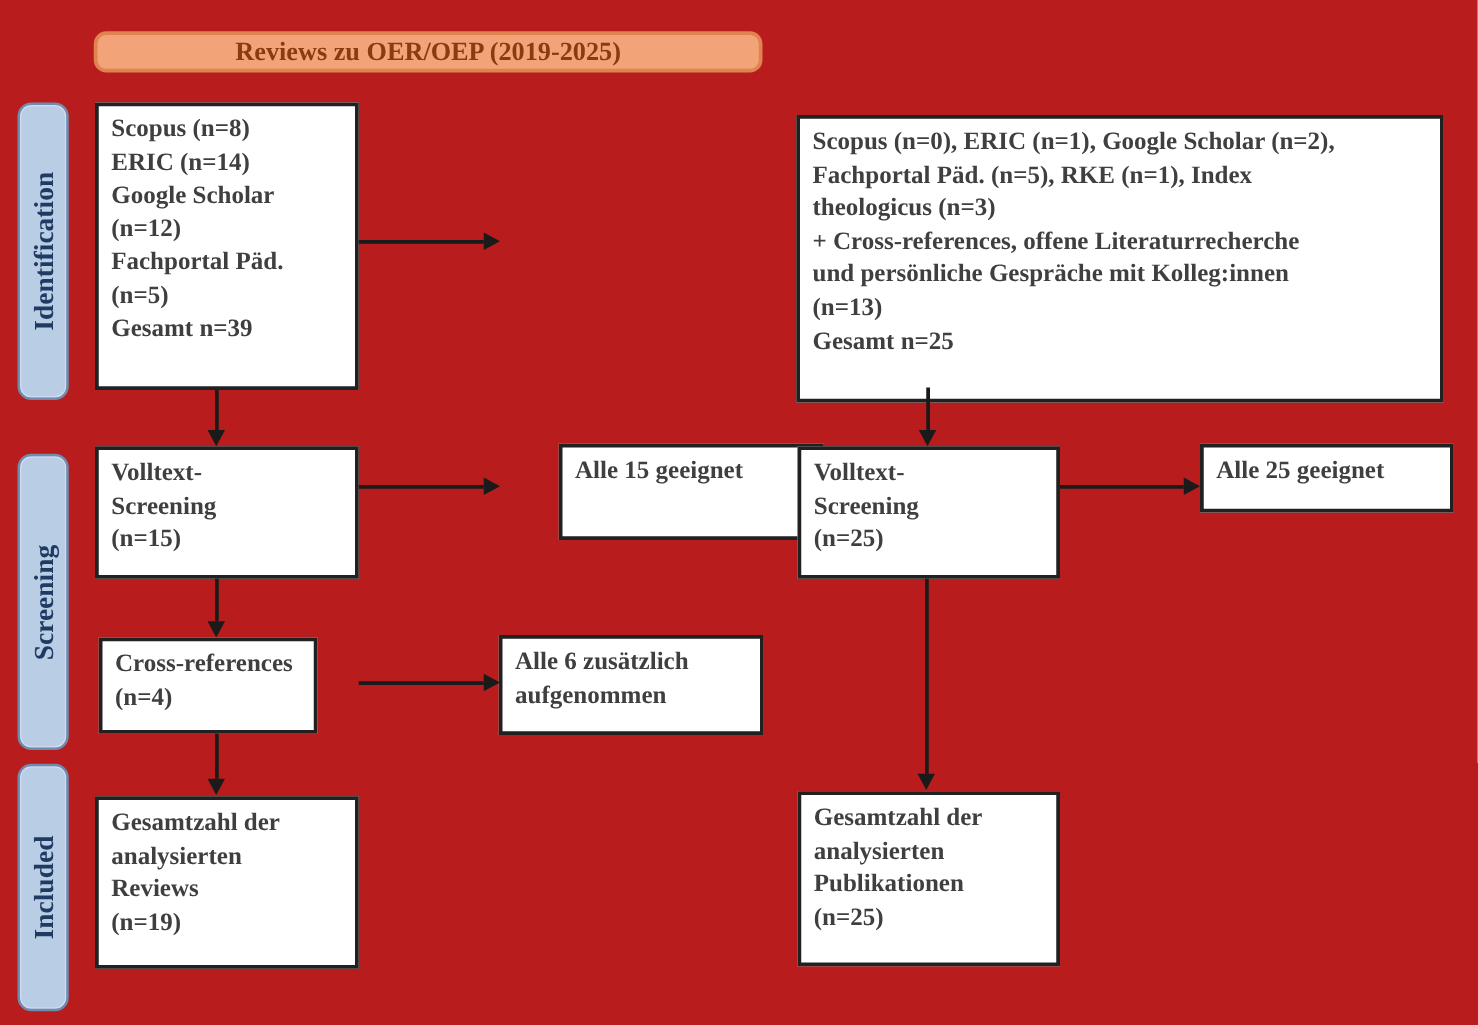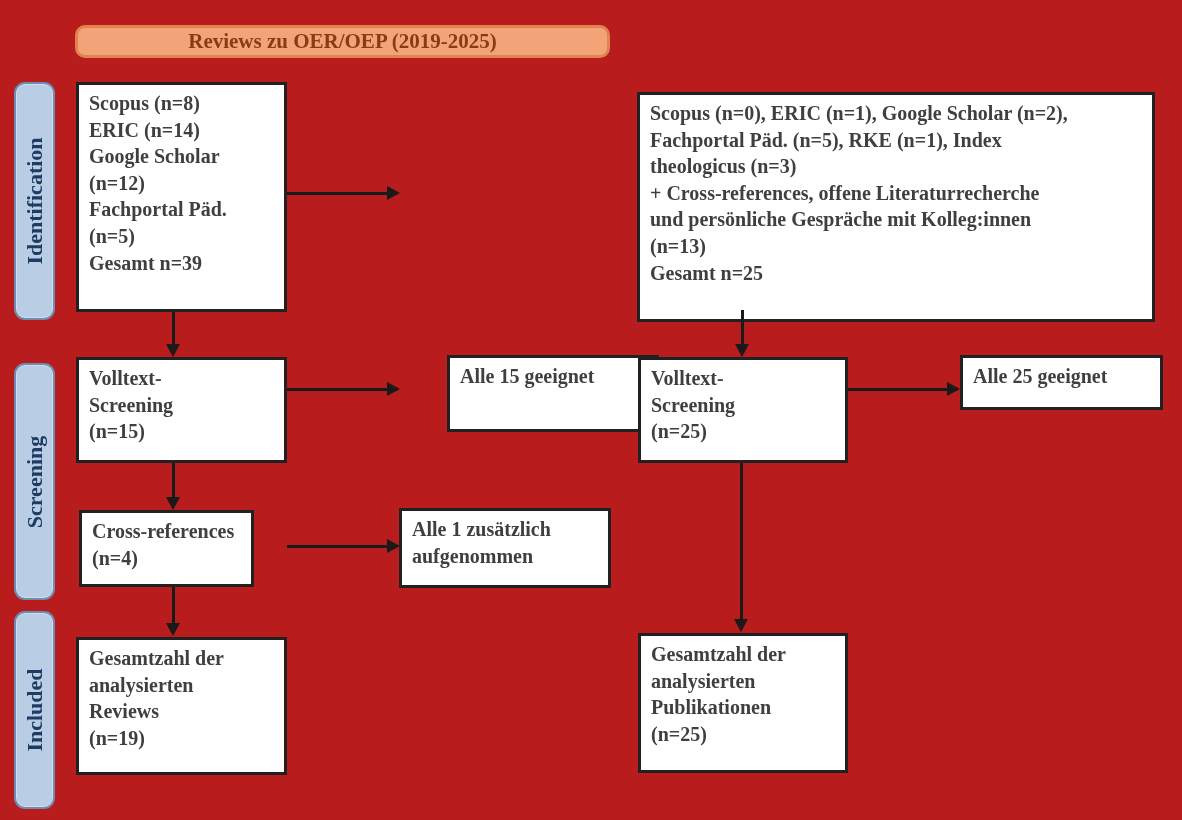--- a/index.html
+++ b/index.html
@@ -113,21 +113,21 @@
   <div class="fbox" id="bx-fulltext-left">Volltext-
 Screening
 (n=15)</div>
   <div class="fbox" id="bx-eligible-left">Alle 15 geeignet</div>
   <div class="fbox" id="bx-fulltext-right">Volltext-
 Screening
 (n=25)</div>
   <div class="fbox" id="bx-eligible-right">Alle 25 geeignet</div>
   <div class="fbox" id="bx-crossrefs">Cross-references
 (n=4)</div>
-  <div class="fbox" id="bx-added">Alle 1 zusätzlich
+  <div class="fbox" id="bx-added">Alle 6 zusätzlich
 aufgenommen</div>
   <div class="fbox" id="bx-included-left">Gesamtzahl der
 analysierten
 Reviews
 (n=19)</div>
   <div class="fbox" id="bx-included-right">Gesamtzahl der
 analysierten
 Publikationen
 (n=25)</div>
 

